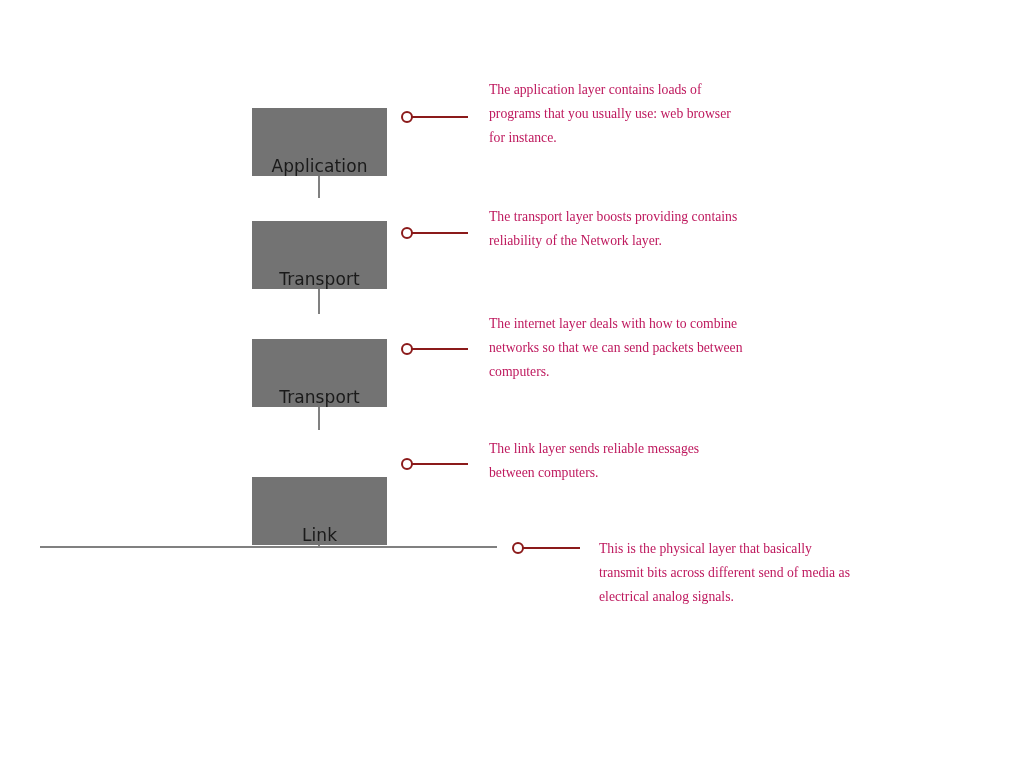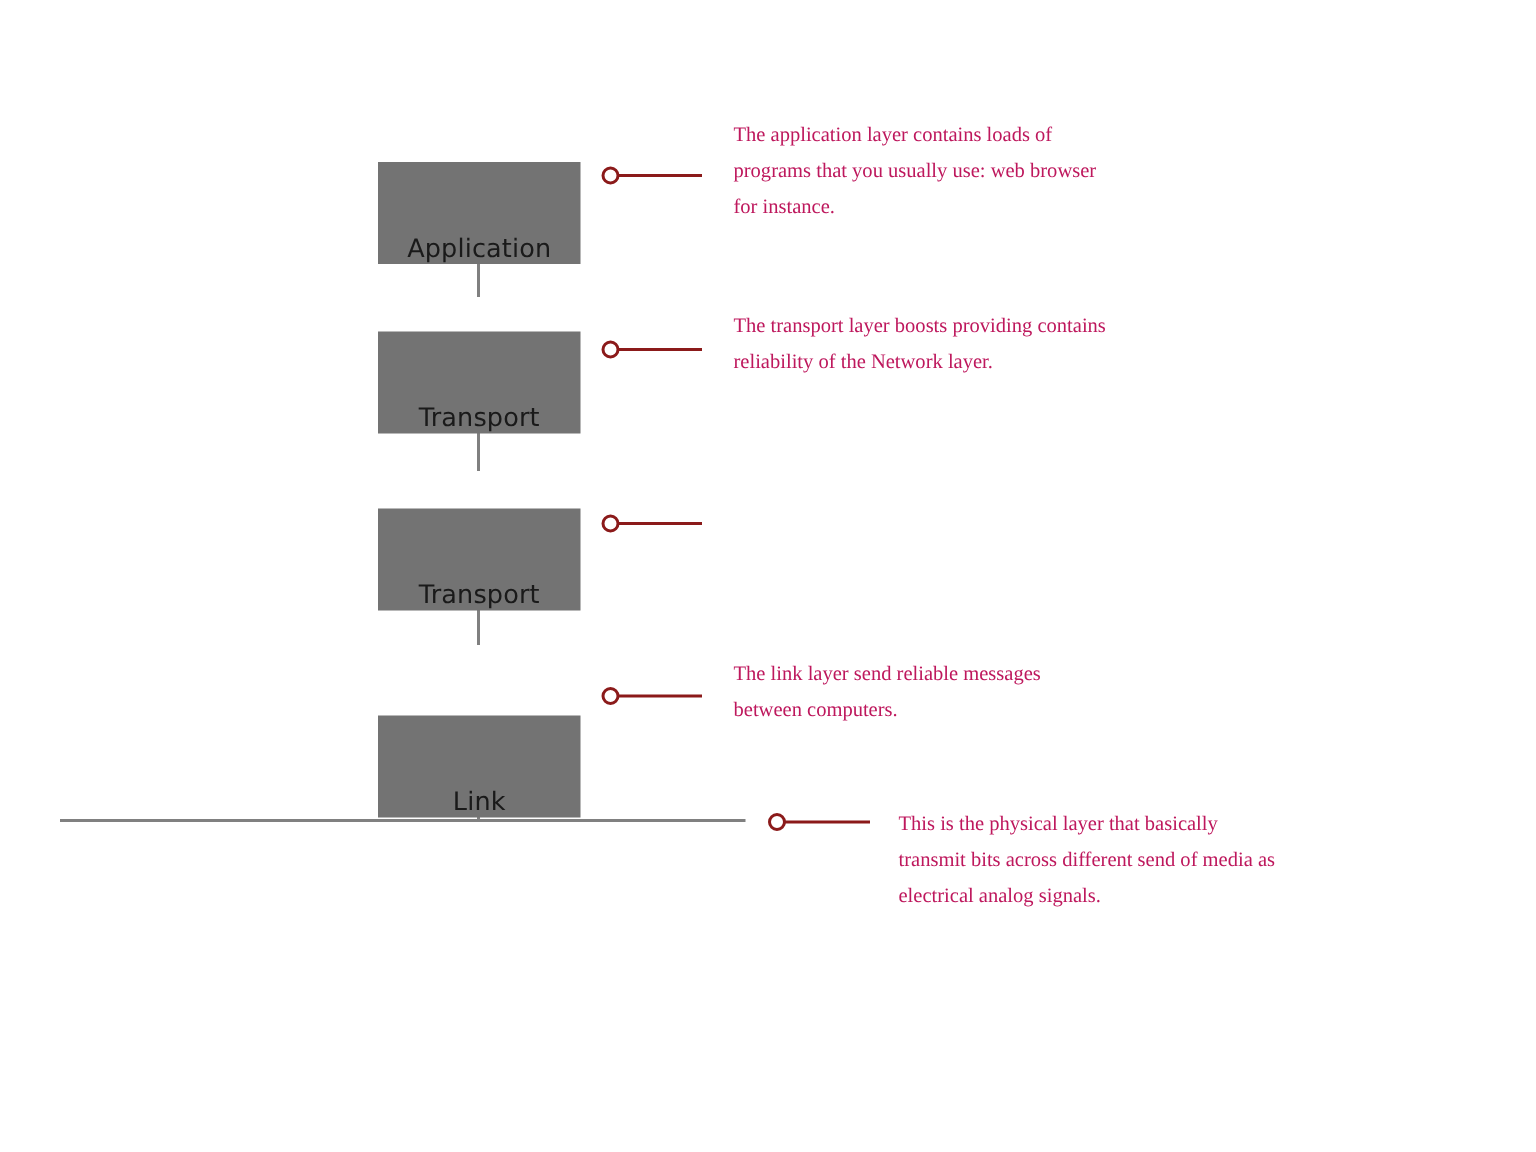--- a/index.html
+++ b/index.html
@@ -121,29 +121,30 @@
   </div>
   <div class="note" style="left:489px; top:205px; width:262px;">The transport layer boosts providing contains reliability of the Network layer.</div>
 
   <div class="layer-box" style="top:314px;">
     <span class="layer-label">Transport</span>
   </div>
   <div class="leader" style="left:401px; top:343px; width:67px;">
     <div class="stem" style="width:59px;"></div>
     <div class="dot"></div>
   </div>
+  <div class="note" style="left:489px; top:312px; width:255px;">The internet layer deals with how to combine networks so that we can send packets between computers.</div>
 
   <div class="layer-box" style="top:452px;">
     <span class="layer-label">Link</span>
   </div>
   <div class="leader" style="left:401px; top:458px; width:67px;">
     <div class="stem" style="width:59px;"></div>
     <div class="dot"></div>
   </div>
-  <div class="note" style="left:489px; top:437px; width:252px;">The link layer send reliable messages between computers.</div>
+  <div class="note" style="left:489px; top:437px; width:252px;">The link layer sends reliable messages between computers.</div>
 
   <div class="leader" style="left:512px; top:542px; width:68px;">
     <div class="stem" style="width:60px;"></div>
     <div class="dot"></div>
   </div>
   <div class="note" style="left:599px; top:537px; width:252px;">This is the physical layer that basically transmit bits across different send of media as electrical analog signals.</div>
 
 </div>
 
 </body></html>

